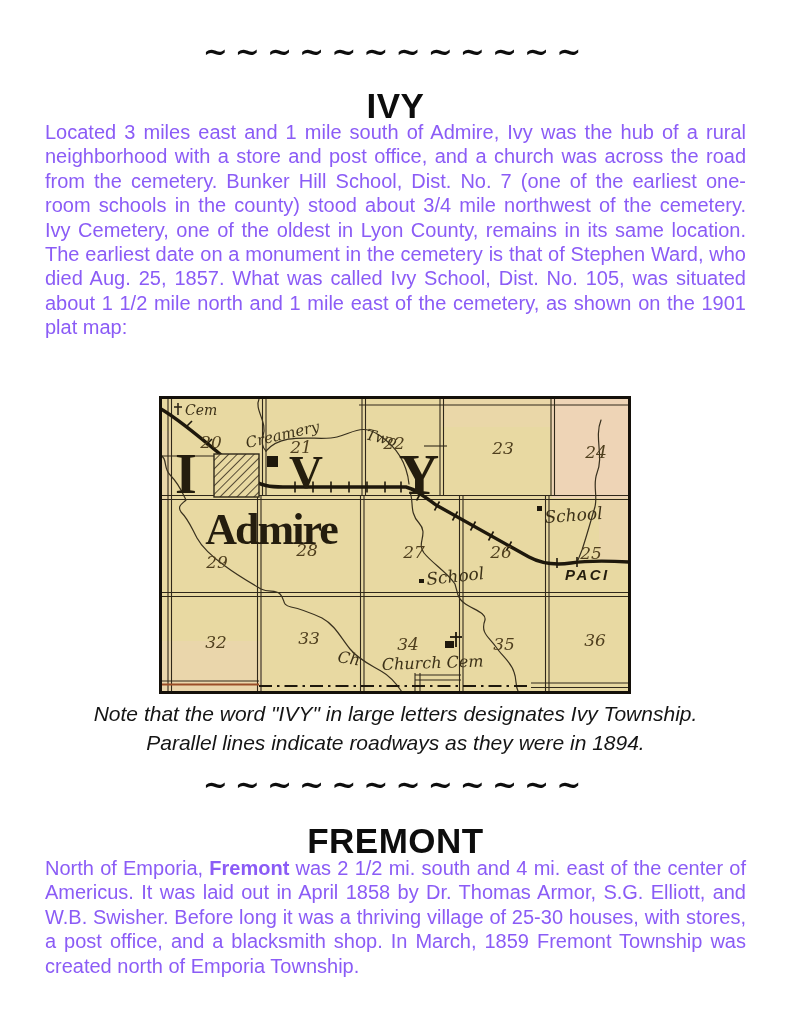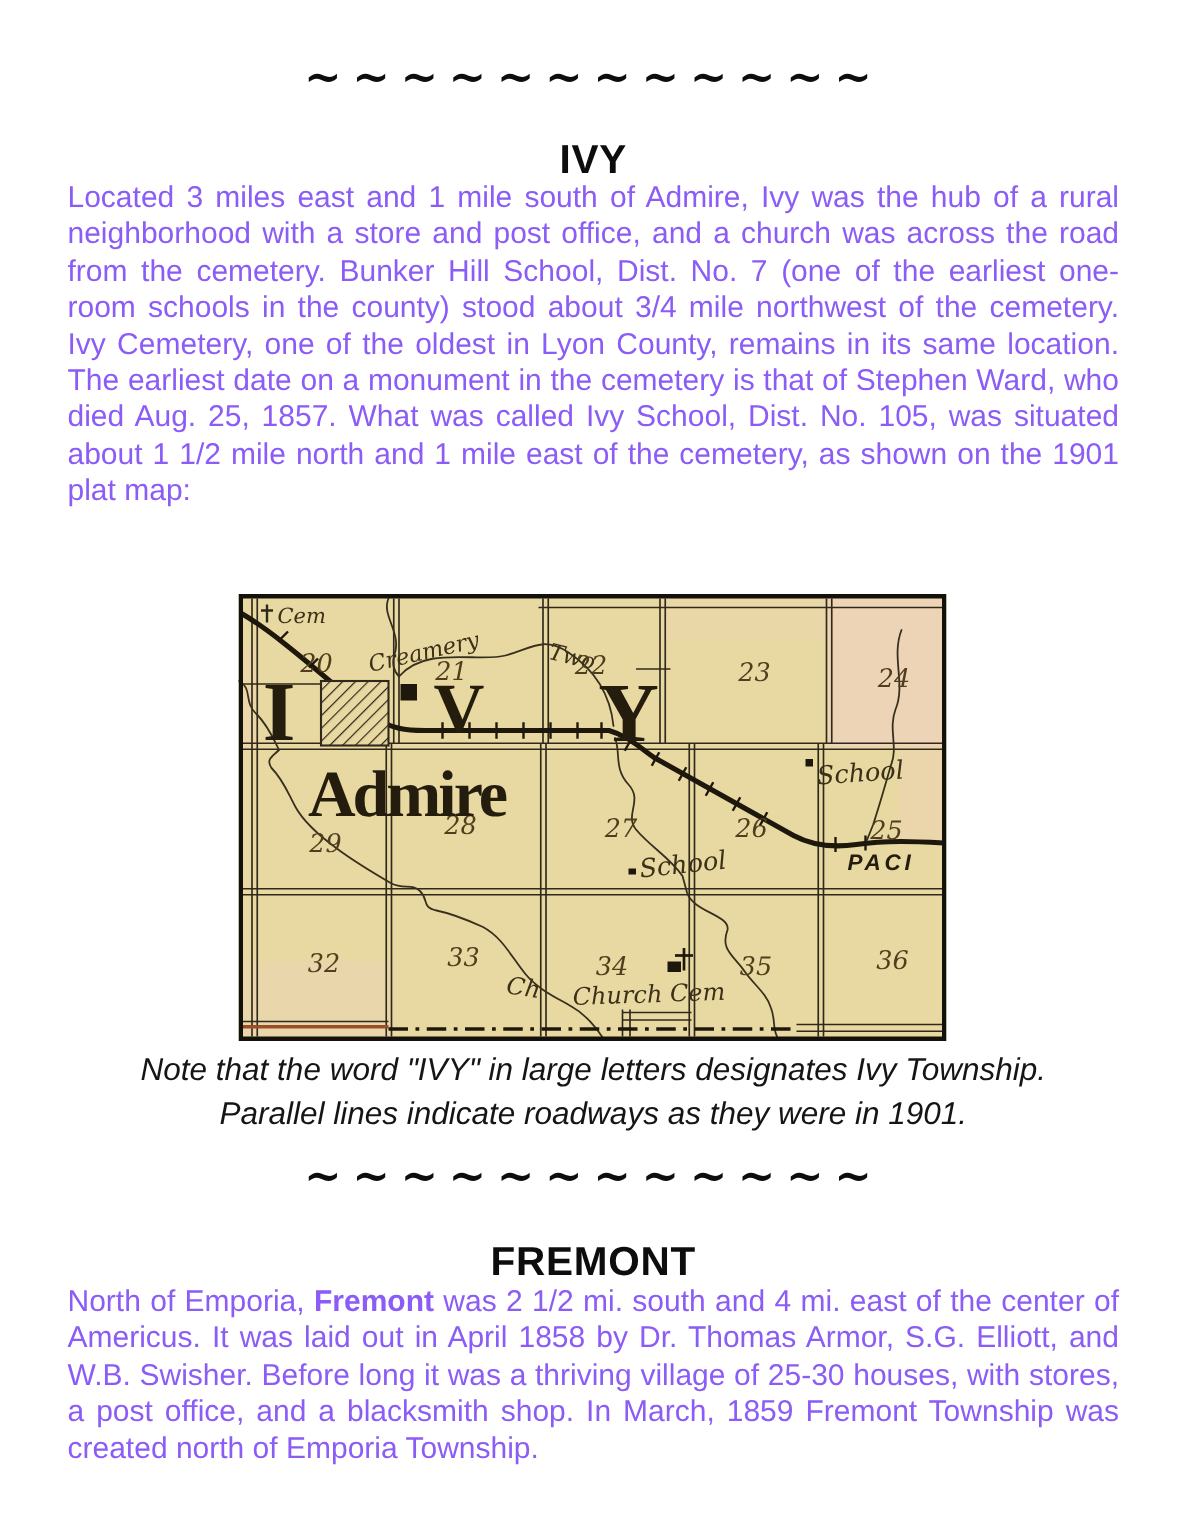--- a/index.html
+++ b/index.html
@@ -7,21 +7,21 @@
     width:791px;height:1023px;position:relative;background:#ffffff;
     font-family:"Liberation Sans",sans-serif;color:#111111;overflow:hidden;
   }
   .sep{
     position:absolute;left:0;width:791px;text-align:center;
     font-family:"DejaVu Serif",serif;font-weight:bold;font-size:30px;
     letter-spacing:7px;color:#0d0d0d;line-height:30px;
   }
   .heading{
     position:absolute;left:0;width:791px;text-align:center;
-    font-weight:bold;font-size:27px;color:#0d0d0d;line-height:30px;
+    font-weight:bold;font-size:35px;color:#0d0d0d;line-height:30px;
     font-family:"Liberation Sans",sans-serif;letter-spacing:0.5px;
   }
   .para{
     position:absolute;left:45px;width:701px;
     font-size:20px;line-height:24.4px;text-align:justify;color:#8b5cf6;
   }
   .caption{
     position:absolute;left:35px;width:721px;text-align:center;
     font-style:italic;font-size:21px;line-height:29px;color:#151515;
   }
@@ -182,19 +182,19 @@
     <text x="147" y="92" font-size="47">V</text>
     <text x="260" y="98" font-size="56">Y</text>
     <text x="112" y="148" font-size="44" style="letter-spacing:-2px">Admire</text>
   </g>
   <text x="406" y="184" font-size="15" font-family="Liberation Sans, sans-serif" font-weight="bold" font-style="italic" fill="#241d0e" style="letter-spacing:2.5px">PACI</text>
 </svg>
 </div>
 
 <div class="caption" style="top:699px">
   <div>Note that the word "IVY" in large letters designates Ivy Township.</div>
-  <div>Parallel lines indicate roadways as they were in 1901.</div>
+  <div>Parallel lines indicate roadways as they were in 1894.</div>
 </div>
 
 <div class="sep" style="top:770px">~~~~~~~~~~~~</div>
 
 <div class="heading" style="top:826px">FREMONT</div>
 <div class="para" style="top:856px"><span>North of Emporia, </span><span class="bold-inline">Fremont</span><span> was 2 1/2 mi. south and 4 mi. east of the center of Americus. It was laid out in April 1858 by Dr. Thomas Armor, S.G. Elliott, and W.B. Swisher. Before long it was a thriving village of 25-30 houses, with stores, a post office, and a blacksmith shop.  In March, 1859 Fremont Township was created north of Emporia Township.</span></div>
 
 </body></html>

